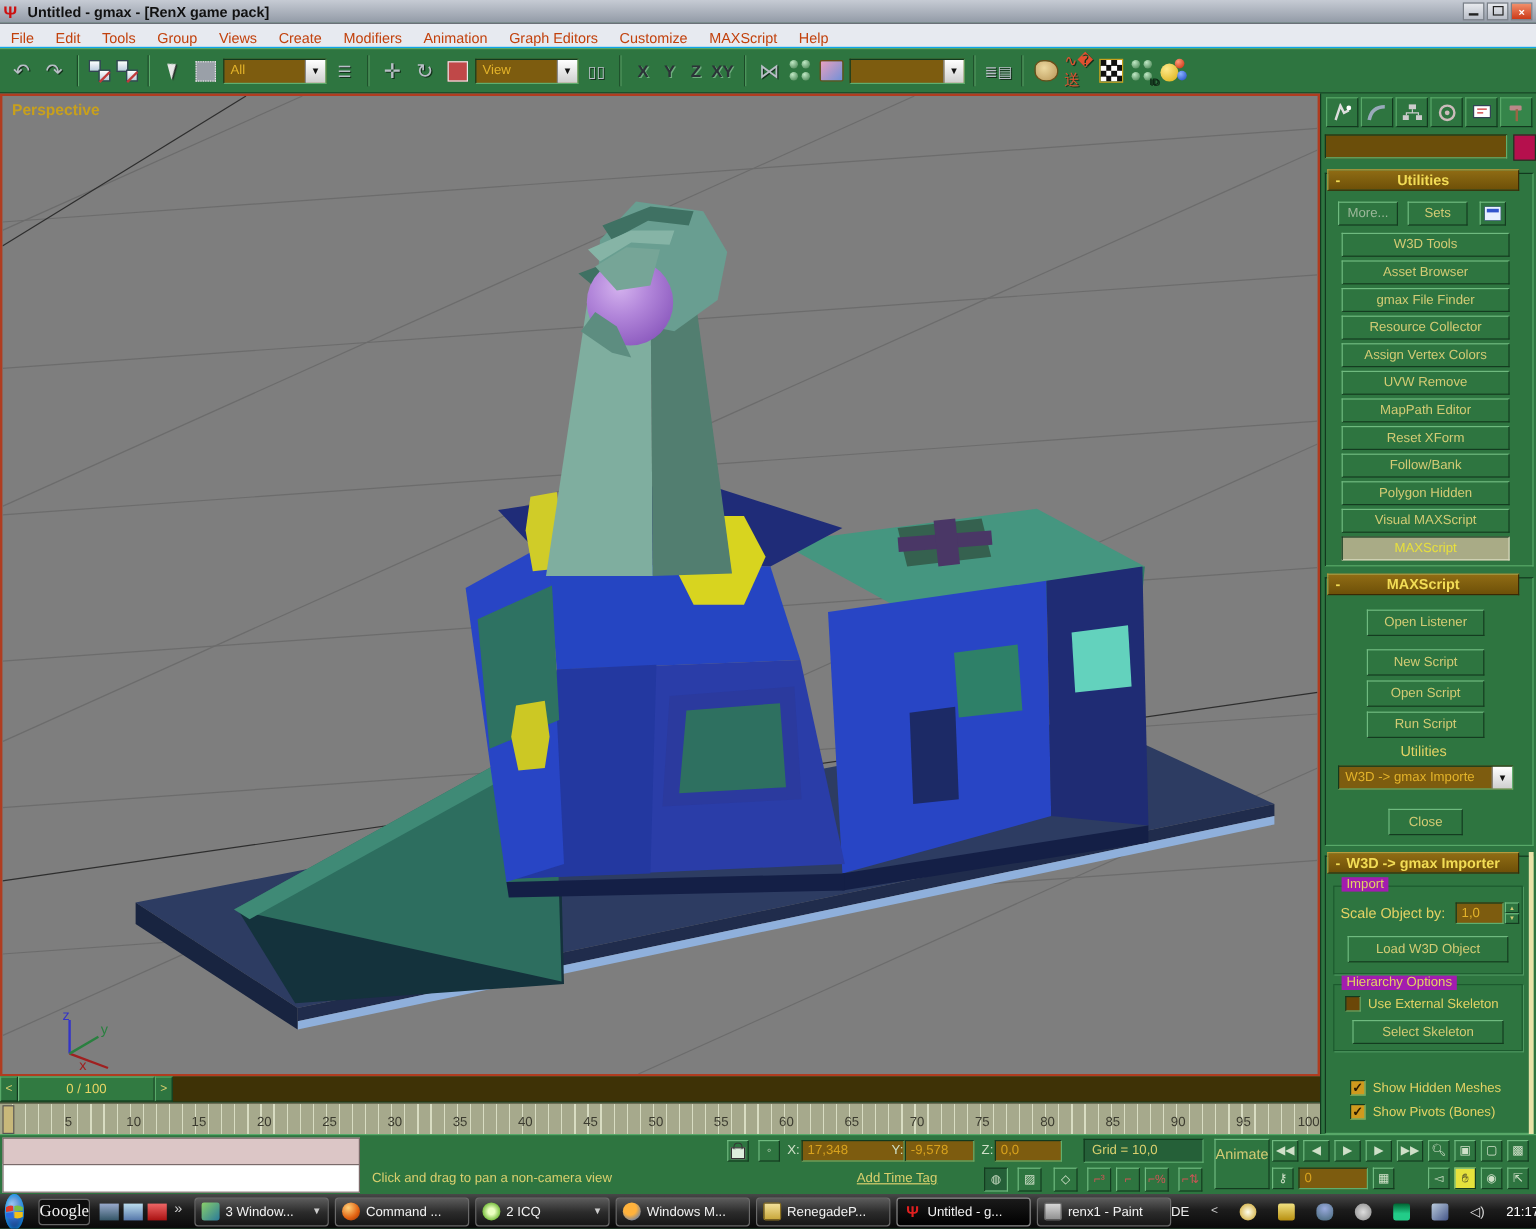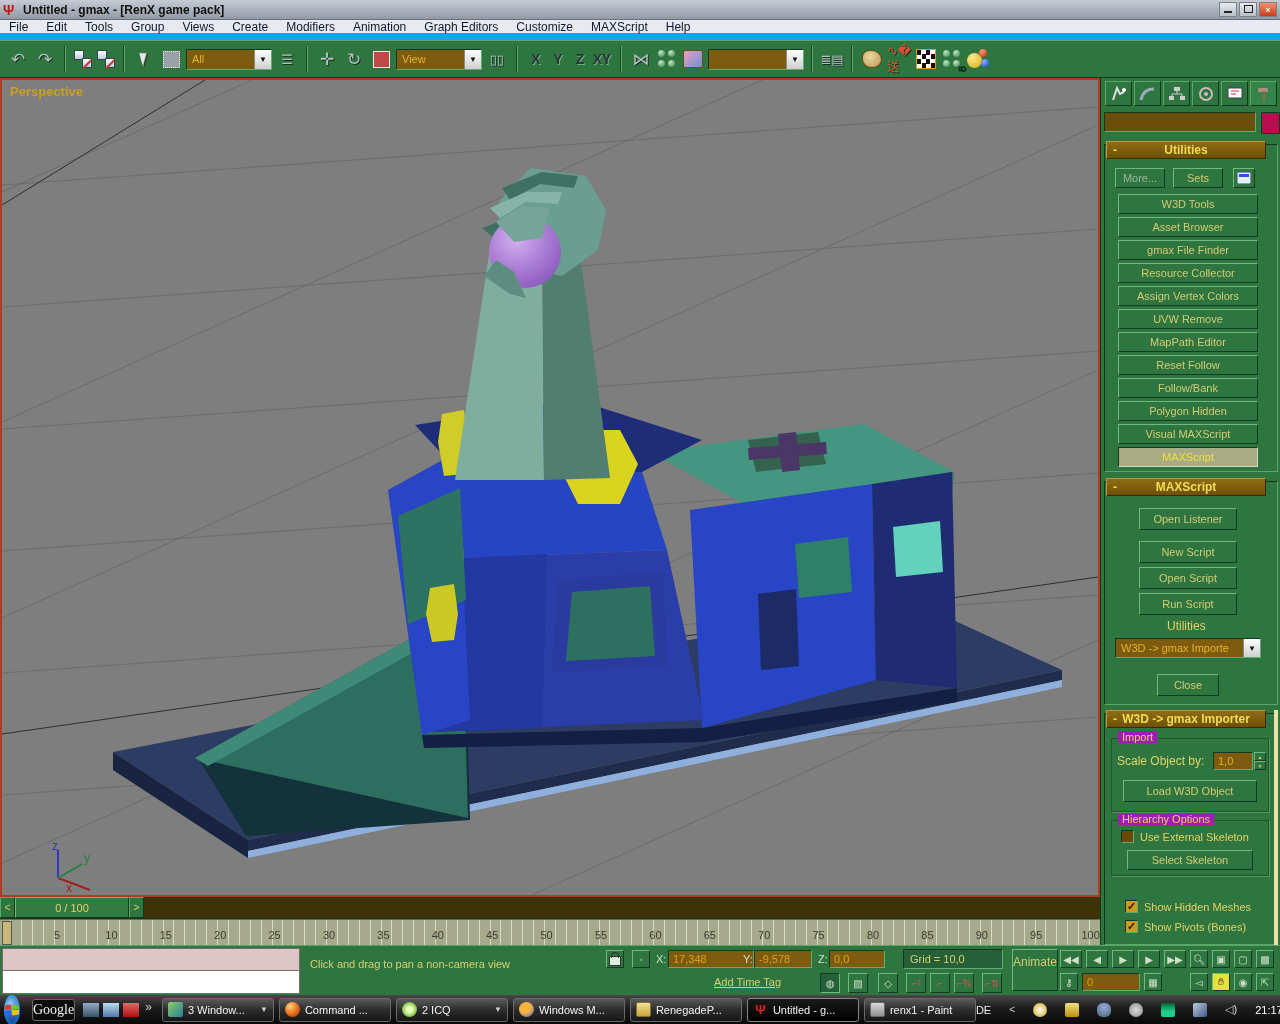--- a/index.html
+++ b/index.html
@@ -16,21 +16,21 @@
   .win-buttons{margin-left:auto;display:flex;gap:2px;padding-right:3px;}
   .winbtn{width:18px;height:15px;font-size:9px;line-height:12px;text-align:center;
     background:linear-gradient(#e8eaee,#b9bec8);border:1px solid #7a8088;color:#222;
     padding:0;box-sizing:border-box;}
   .winbtn.close{background:linear-gradient(#f2906c,#cc3a18);color:#fff;font-weight:bold;}
   .winbtn .sq{display:inline-block;width:7px;height:6px;border:1px solid #222;margin-top:2px;}
   .winbtn .mn{display:inline-block;width:8px;height:2px;background:#222;margin-top:8px;}
 
   
   .menubar{position:absolute;left:0;top:20px;width:1280px;height:20px;background:#e7eaf0;
-    display:flex;align-items:flex-start;font-size:12px;color:#0f172a;border-bottom:7px solid #0ea5e9;box-sizing:border-box;}
+    display:flex;align-items:flex-end;font-size:12px;color:#c2410c;border-bottom:1px solid #0ea5e9;box-sizing:border-box;}
   .menu-item{padding:0 9px;cursor:default;}
 
   
   .toolbar{position:absolute;left:0;top:40px;width:1280px;height:38px;background:#2e7540;
     border-top:1px solid #58a868;border-bottom:1px solid #12391e;display:flex;align-items:center;
     padding-left:6px;box-sizing:border-box;gap:3px;}
   .tb-sep{width:1px;height:26px;background:#1c4a28;border-right:1px solid #58a868;margin:0 4px;}
   .tb-ico{width:24px;height:24px;display:flex;align-items:center;justify-content:center;
     color:#b8bec6;font-size:17px;text-shadow:1px 1px 0 #14321c;}
   .tb-ico.sm{font-size:13px;}
@@ -471,21 +471,21 @@
       </button>
     <div>
 
     <button class="gbtn ubtn" style="left: 17px; width: 140px; top: 116px;">W3D Tools</button>
         <button class="gbtn ubtn" style="left: 17px; width: 140px; top: 139px;">Asset Browser</button>
         <button class="gbtn ubtn" style="left: 17px; width: 140px; top: 162px;">gmax File Finder</button>
         <button class="gbtn ubtn" style="left: 17px; width: 140px; top: 185px;">Resource Collector</button>
         <button class="gbtn ubtn" style="left: 17px; width: 140px; top: 208px;">Assign Vertex Colors</button>
         <button class="gbtn ubtn" style="left: 17px; width: 140px; top: 231px;">UVW Remove</button>
         <button class="gbtn ubtn" style="left: 17px; width: 140px; top: 254px;">MapPath Editor</button>
-        <button class="gbtn ubtn" style="left: 17px; width: 140px; top: 277px;">Reset Follow</button>
+        <button class="gbtn ubtn" style="left: 17px; width: 140px; top: 277px;">Reset XForm</button>
         <button class="gbtn ubtn" style="left: 17px; width: 140px; top: 300px;">Follow/Bank</button>
         <button class="gbtn ubtn" style="left: 17px; width: 140px; top: 323px;">Polygon Hidden</button>
         <button class="gbtn ubtn" style="left: 17px; width: 140px; top: 346px;">Visual MAXScript</button>
         <button class="gbtn ubtn active" style="left: 17px; width: 140px; top: 369px;">MAXScript</button>
       </div>
 
     <div class="rollout" style="top:403px;height:222px;"></div>
     <div class="rhead" style="top:400px;">
       <span class="minus">-</span>
       <span>MAXScript</span>
@@ -553,21 +553,21 @@
         <span class="lockico"></span>
       </span>
     <span class="sico" style="left:632px;top:4px;">◦</span>
     <span class="coordlab" style="left:656px;top:7px;">X:</span>
     <span class="bfield" style="left:668px;top:4px;width:86px;height:18px;">17,348</span>
     <span class="coordlab" style="left:743px;top:7px;">Y:</span>
     <span class="bfield" style="left:754px;top:4px;width:58px;height:18px;">-9,578</span>
     <span class="coordlab" style="left:818px;top:7px;">Z:</span>
     <span class="bfield" style="left:829px;top:4px;width:56px;height:18px;">0,0</span>
     <div class="sfield" style="left:903px;top:3px;width:100px;height:20px;">Grid = 10,0</div>
-    <span class="slabel" style="left:310px;top:12px;">Click and drag to pan a non-camera view</span>
+    <span class="slabel" style="left:310px;top:30px;">Click and drag to pan a non-camera view</span>
     <span class="slabel" style="left:714px;top:30px;text-decoration:underline;">Add Time Tag</span>
     <span class="sico down" style="left:820px;top:27px;width:20px;height:20px;">◍</span>
     <span class="sico" style="left:848px;top:27px;width:20px;height:20px;">▨</span>
     <span class="sico" style="left:878px;top:27px;width:20px;height:20px;">◇</span>
     <span class="sico" style="left:906px;top:27px;width:20px;height:20px;color:#c55;">⌐³</span>
     <span class="sico" style="left:930px;top:27px;width:20px;height:20px;color:#c55;">⌐</span>
     <span class="sico" style="left:954px;top:27px;width:20px;height:20px;color:#c55;">⌐%</span>
     <span class="sico" style="left:982px;top:27px;width:20px;height:20px;color:#c55;">⌐⇅</span>
     <button class="animate">Animate</button>
     <span class="sico" style="left:1060px;top:4px;width:22px;">◀◀</span>

